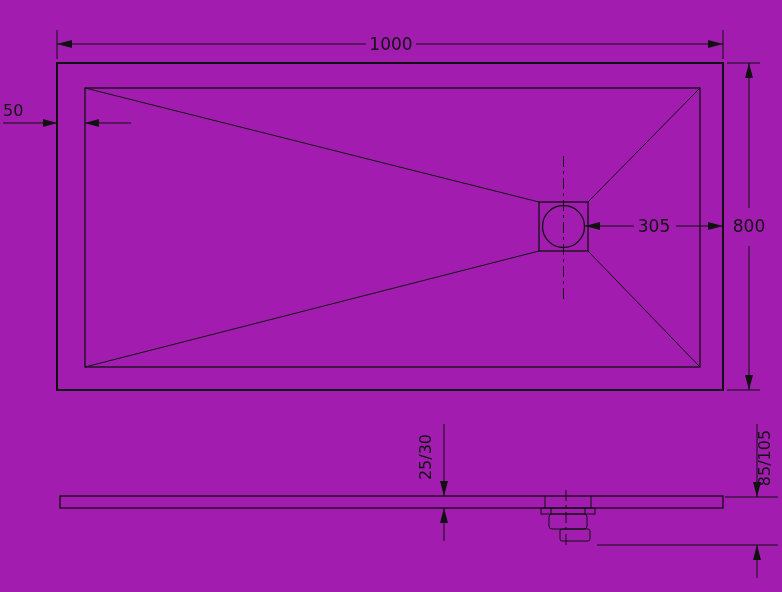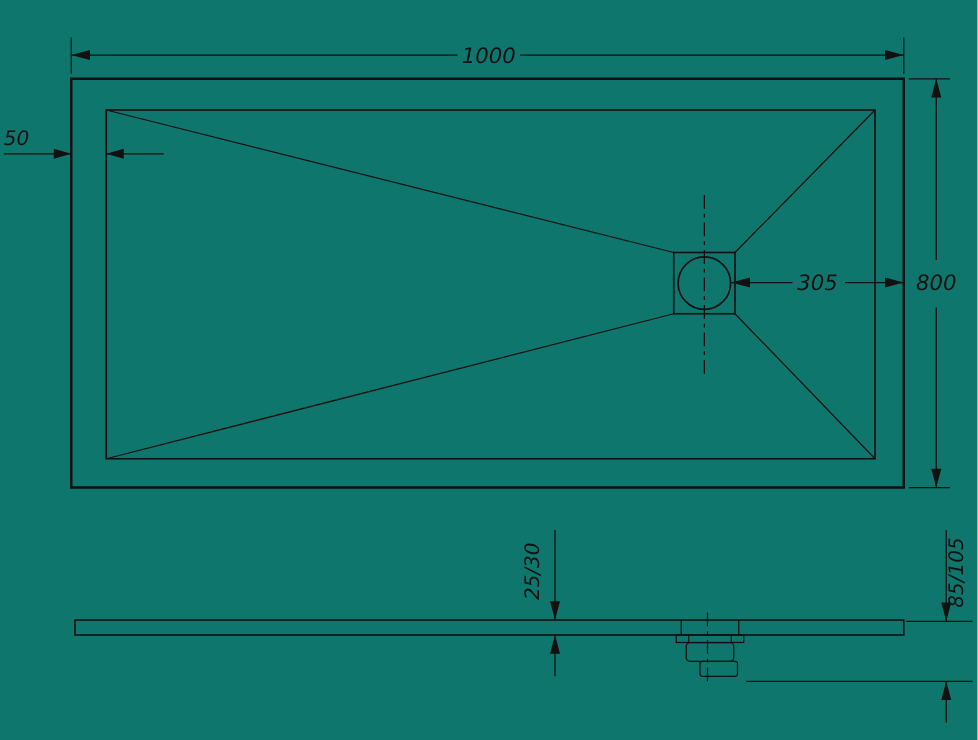--- a/index.html
+++ b/index.html
@@ -3,24 +3,23 @@
 <meta charset="utf-8">
 <style>
   html, body {
     margin: 0;
     padding: 0;
     background: #ffffff;
   }
   .drawing-wrap {
     width: 782px;
     height: 592px;
-    background: #0f766e;
+    background: #a21caf;
     position: relative;
     overflow: hidden;
-    font-style: italic;
   }
   svg {
     display: block;
   }
   .stroke {
     fill: none;
     stroke: #111111;
   }
   .thick { stroke-width: 2; }
   .mid   { stroke-width: 1.3; }

